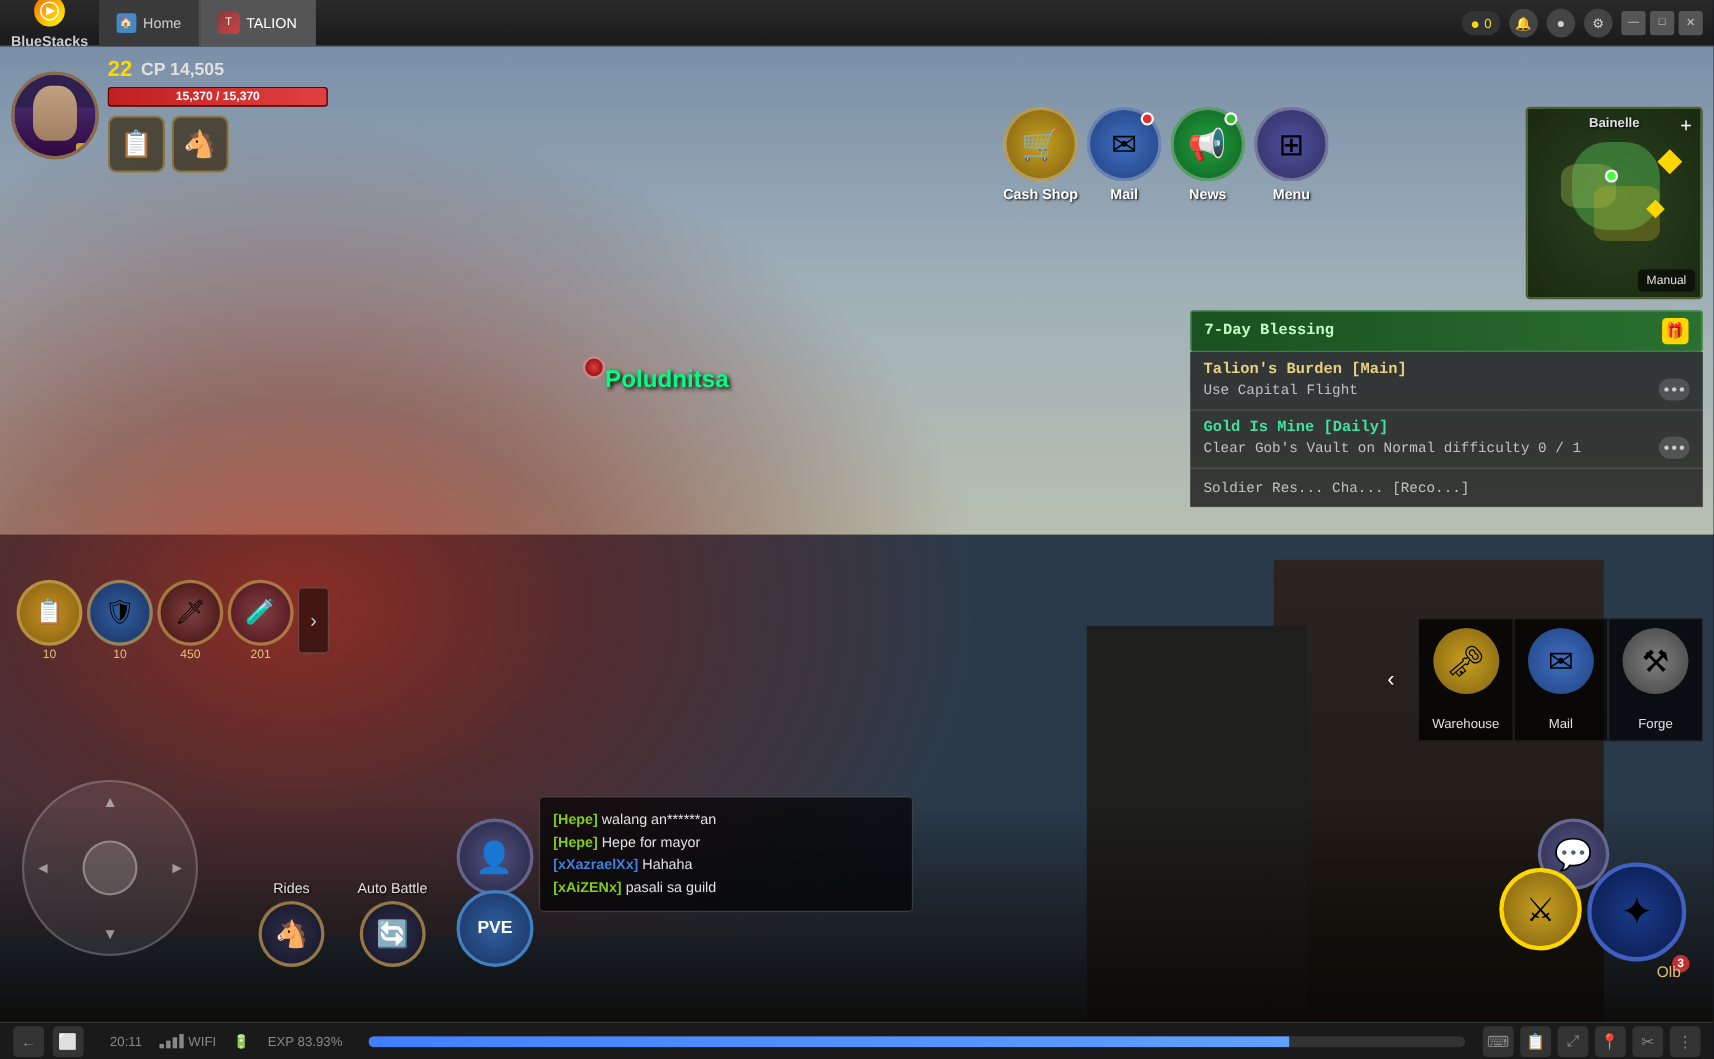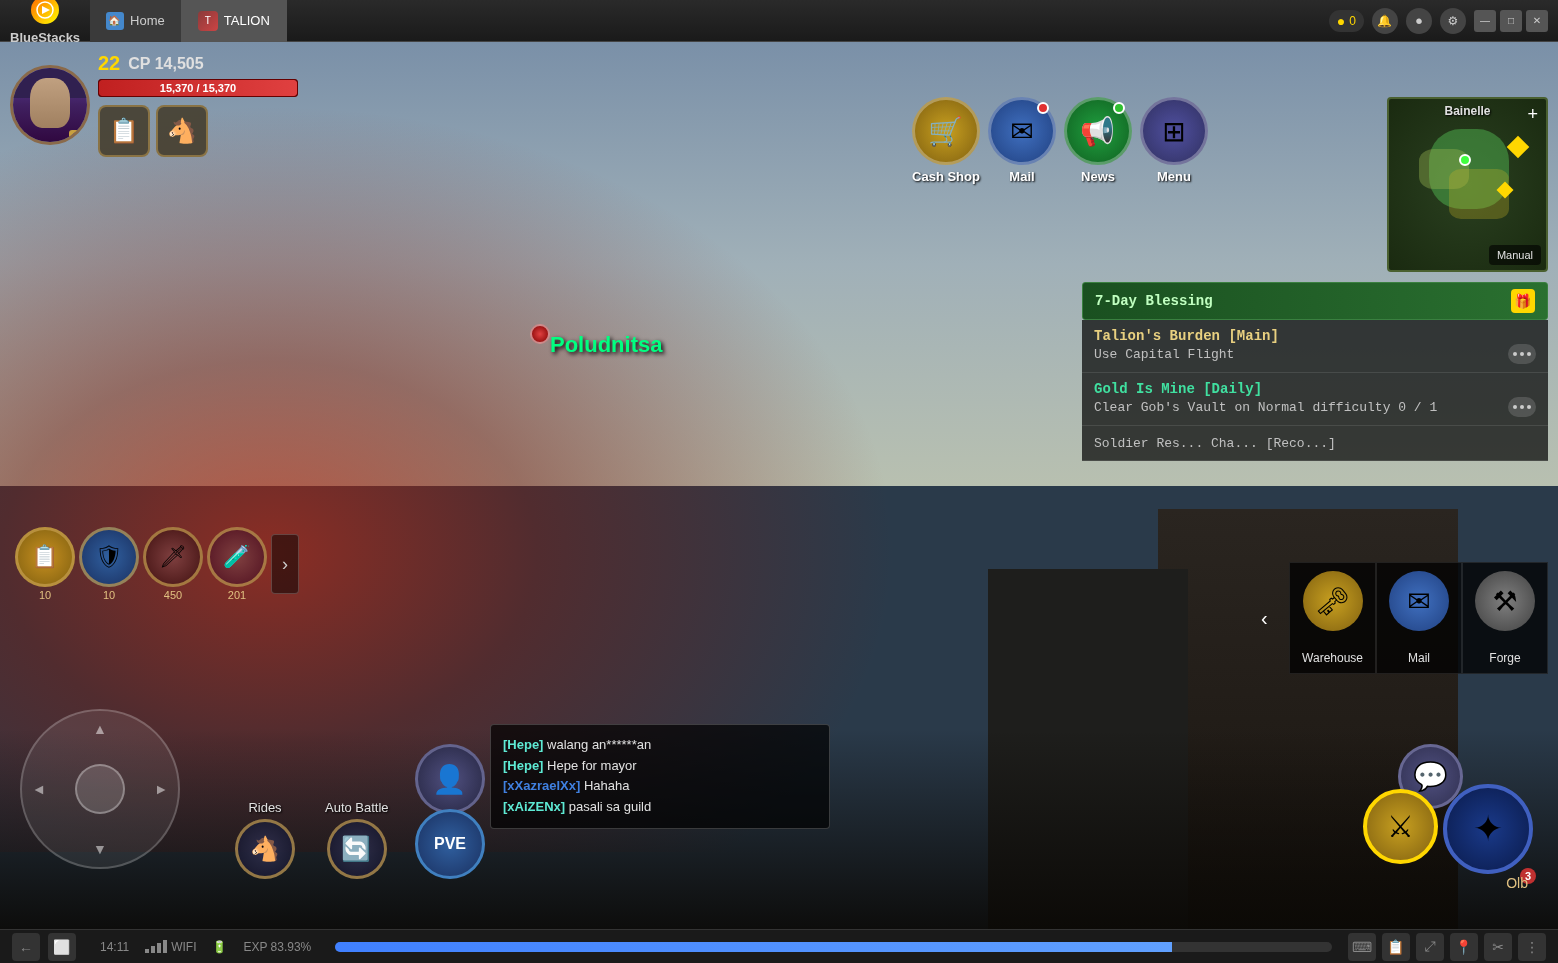--- a/index.html
+++ b/index.html
@@ -365,21 +365,21 @@
       bottom: 100px; left: 490px;
       width: 340px;
       background: rgba(0,0,0,0.7);
       border: 1px solid rgba(255,255,255,0.2);
       border-radius: 4px;
       padding: 10px 12px;
       z-index: 50;
     }
     .chat-line { font-size: 13px; line-height: 1.6; }
     .chat-name { font-weight: bold; }
-    .chat-name.green { color: #5eead4; }
+    .chat-name.green { color: #84cc16; }
     .chat-name.blue { color: #4080e0; }
     .chat-content { color: #e0e0e0; }
     .skill-label { color: #e0e0e0; font-size: 13px; text-shadow: 1px 1px 2px #000; }
     .skill-btn {
       width: 60px; height: 60px;
       border-radius: 50%;
       border: 3px solid rgba(200,160,80,0.7);
       display: flex; align-items: center; justify-content: center;
       font-size: 24px;
       cursor: pointer;
@@ -838,21 +838,21 @@
     <span>Olb</span>
   </div>
 </div>
 
 <div id="statusbar">
   <div class="nav-buttons">
     <button class="nav-btn">←</button>
     <button class="nav-btn">⬜</button>
   </div>
   <div class="status-item">
-    <span>14:11</span>
+    <span>20:11</span>
   </div>
   <div class="status-item">
     <div class="wifi-bars">
       <div class="wifi-bar" style="height:4px;"></div>
       <div class="wifi-bar" style="height:7px;"></div>
       <div class="wifi-bar" style="height:10px;"></div>
       <div class="wifi-bar" style="height:13px;"></div>
     </div>
     <span>WIFI</span>
   </div>

